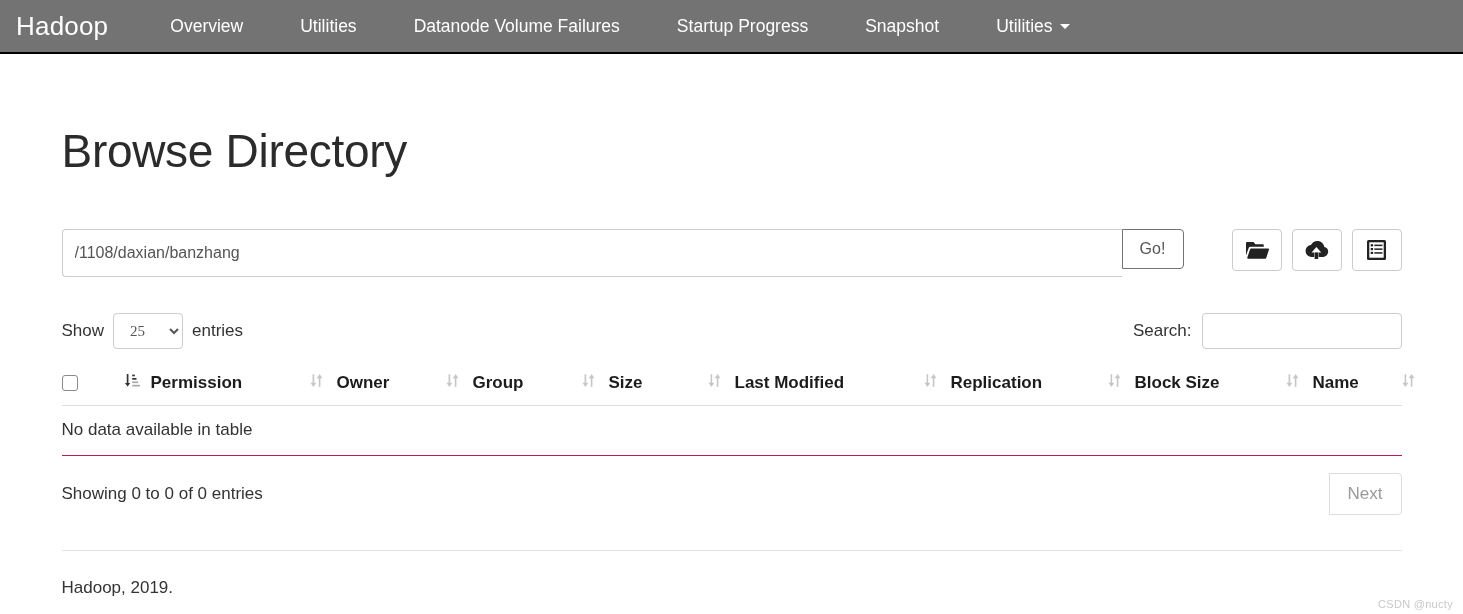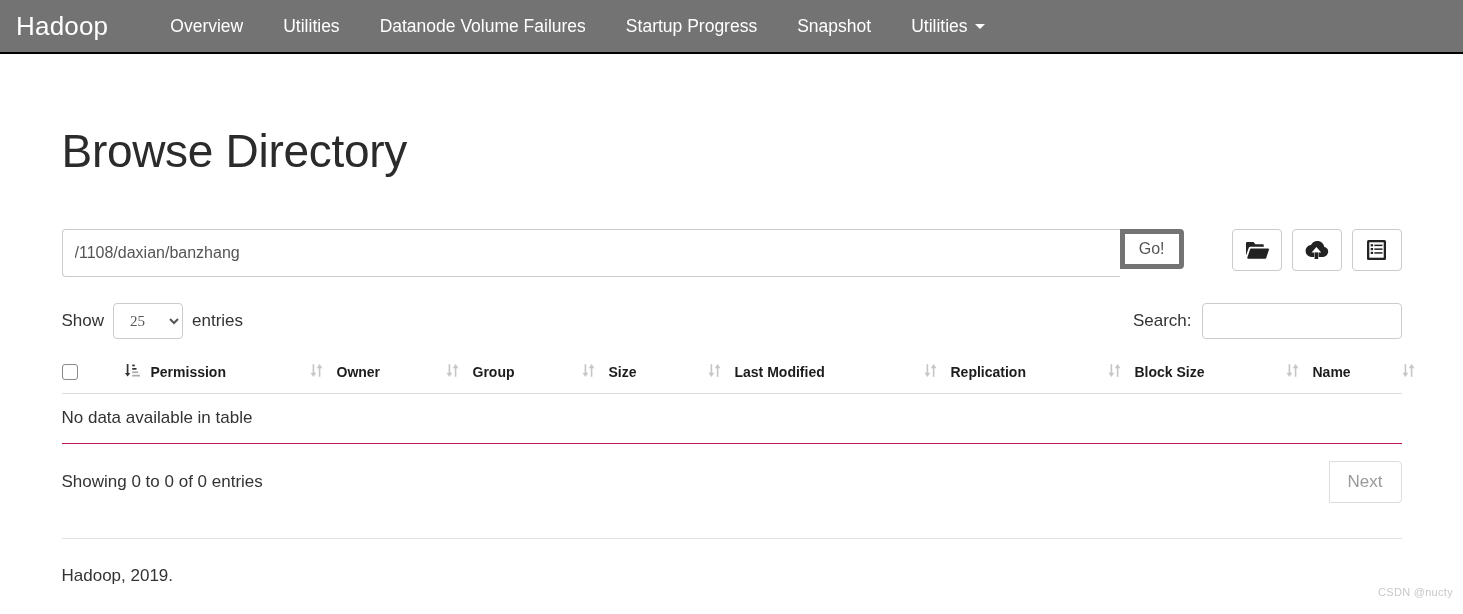--- a/index.html
+++ b/index.html
@@ -29,21 +29,21 @@
     color: #ffffff;
     font-weight: 400;
     letter-spacing: 0.2px;
     margin-right: 42px;
     white-space: nowrap;
     cursor: pointer;
   }
   .nav-links {
     display: flex;
     align-items: flex-end;
-    gap: 0;
+    gap: 17px;
   }
   .nav-item {
     font-size: 17.5px;
     color: #ffffff;
     padding: 0 20px;
     white-space: nowrap;
     cursor: pointer;
     line-height: 50px;
     text-decoration: none;
   }
@@ -92,21 +92,21 @@
     padding: 0 12px;
     font-size: 16px;
     color: #555555;
     font-family: "Liberation Sans", sans-serif;
     background: #ffffff;
     outline: none;
   }
   .go-btn {
     height: 40px;
     min-width: 62px;
-    border: 5px solid #737373;
+    border: 1px solid #737373;
     border-radius: 0 4px 4px 0;
     background: #ffffff;
     font-size: 16px;
     color: #555555;
     font-family: "Liberation Sans", sans-serif;
     cursor: pointer;
     padding: 0 14px;
   }
 
   .icon-btns {
@@ -125,21 +125,21 @@
     justify-content: center;
     cursor: pointer;
   }
   .icon-btn svg { display: block; }
 
   
   .controls {
     display: flex;
     align-items: center;
     justify-content: space-between;
-    margin-top: 26px;
+    margin-top: 36px;
     gap: 24px;
   }
   .length-box {
     display: flex;
     align-items: center;
     font-size: 17px;
     color: #333333;
   }
   .length-box .lbl { white-space: nowrap; }
   .entries-select {
@@ -177,21 +177,21 @@
 
   
   table.files {
     width: 100%;
     border-collapse: collapse;
     margin-top: 14px;
     table-layout: fixed;
   }
   table.files thead th {
     text-align: left;
-    font-size: 14px;
+    font-size: 17px;
     font-weight: bold;
     color: #1c1c1c;
     padding: 10px 0 12px 0;
     border-bottom: 1px solid #dddddd;
     white-space: nowrap;
     cursor: pointer;
     vertical-align: middle;
   }
   th .sort-wrap {
     display: inline-flex;
@@ -257,21 +257,21 @@
     margin: 35px 0 0 0;
   }
   .copyright {
     font-size: 17px;
     color: #333333;
     margin-top: 27px;
   }
   .watermark {
     position: absolute;
     right: 10px;
-    bottom: 16px;
+    bottom: 4px;
     font-size: 11px;
     color: #c8c8c8;
     letter-spacing: 0.3px;
   }
 </style>
 </head>
 <body>
 
 <div class="navbar">
   <div class="brand">Hadoop</div>

